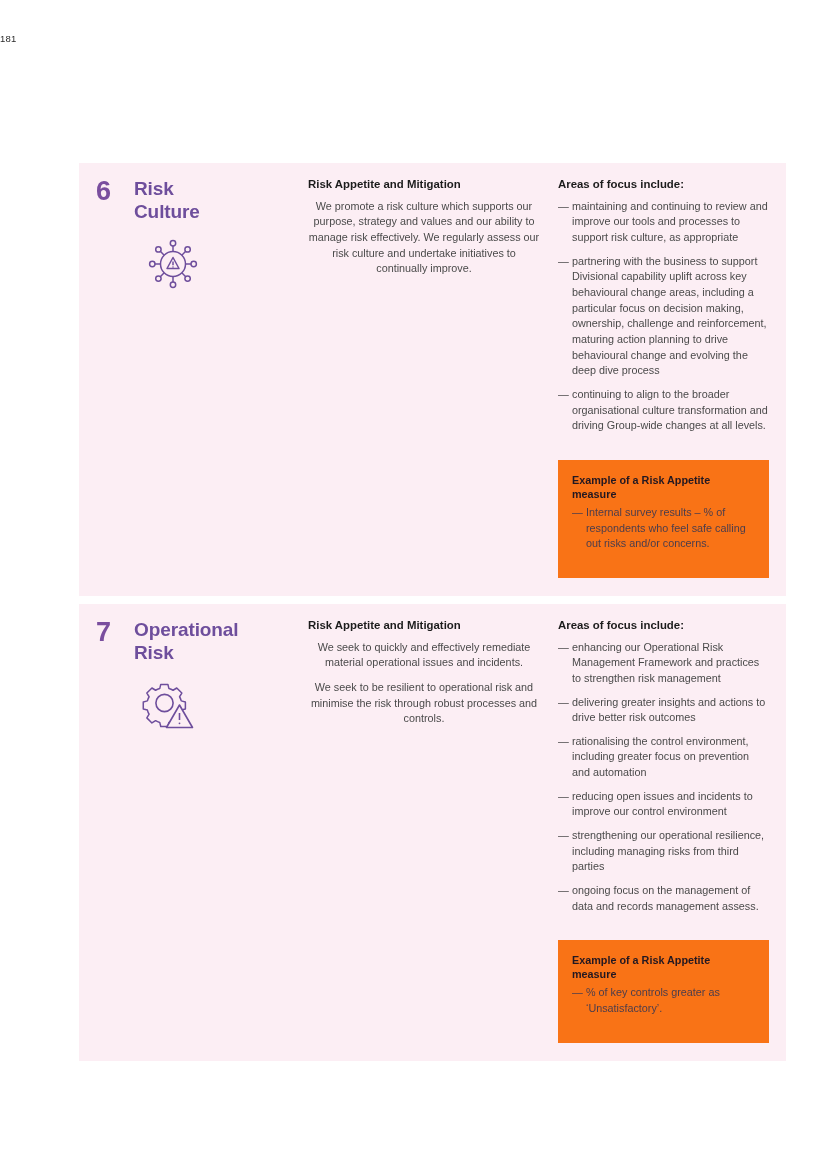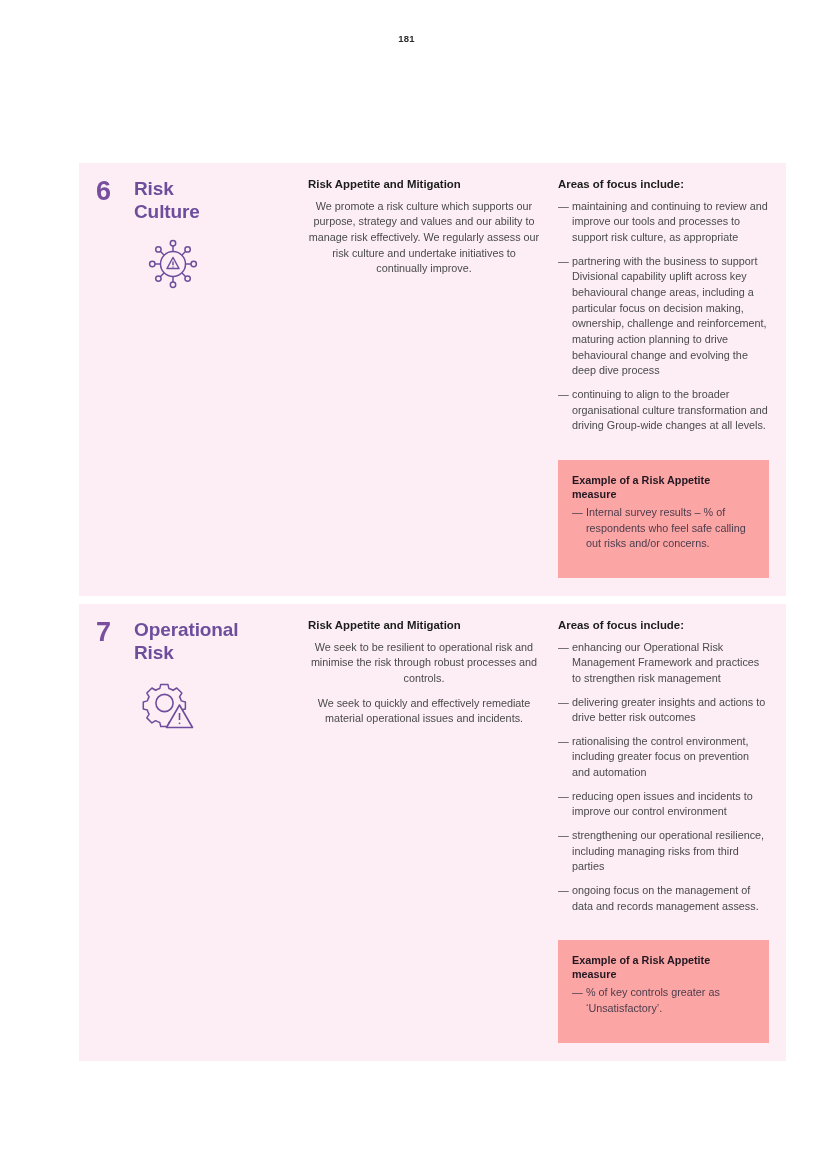--- a/index.html
+++ b/index.html
@@ -14,26 +14,25 @@
     font-family: "Liberation Sans", sans-serif;
     -webkit-font-smoothing: antialiased;
   }
 
   
   .page-number {
     position: absolute;
     top: 33px;
     left: 0;
     width: 793px;
-    text-align: center;
+    text-align: left;
     font-size: 9.5px;
-    font-weight: bold;
+    font-weight: normal;
     color: #2b2b2b;
     letter-spacing: 0.2px;
-    padding-left: 10px;
   }
 
   
   .panels {
     position: absolute;
     left: 79px;
     top: 163px;
     width: 707px;
   }
 
@@ -134,21 +133,21 @@
   .focus-item:last-child { margin-bottom: 0; }
   .focus-item .dash {
     position: absolute;
     left: 0;
     top: 0;
     color: #4a4a4a;
   }
 
   
   .measure-box {
-    background: #fca5a5;
+    background: #f97316;
     margin-top: 26px;
     padding: 13px 14px 26px 14px;
     box-sizing: border-box;
   }
   .measure-title {
     font-size: 10.8px;
     font-weight: bold;
     color: #221822;
     line-height: 1.3;
     margin: 0 0 4px 0;
@@ -277,22 +276,22 @@
             <line x1="45.5" y1="37" x2="45.5" y2="44"></line>
             <circle cx="45.5" cy="47.3" r="0.9" fill="#6e4e9c" stroke="none"></circle>
           </svg>
         </div>
 
       </div>
     </div>
 
     <div class="col-appetite">
       <h3 class="col-heading">Risk Appetite and Mitigation</h3>
+      <p class="body-para">We seek to quickly and effectively remediate material operational issues and incidents.</p>
       <p class="body-para">We seek to be resilient to operational risk and minimise the risk through robust processes and controls.</p>
-      <p class="body-para">We seek to quickly and effectively remediate material operational issues and incidents.</p>
     </div>
 
     <div class="col-focus">
       <h3 class="col-heading">Areas of focus include:</h3>
       <ul class="focus-list">
         <li class="focus-item">
           <span class="dash">—</span>
           <span>enhancing our Operational Risk Management Framework and practices to strengthen risk management</span>
         </li>
         <li class="focus-item">

